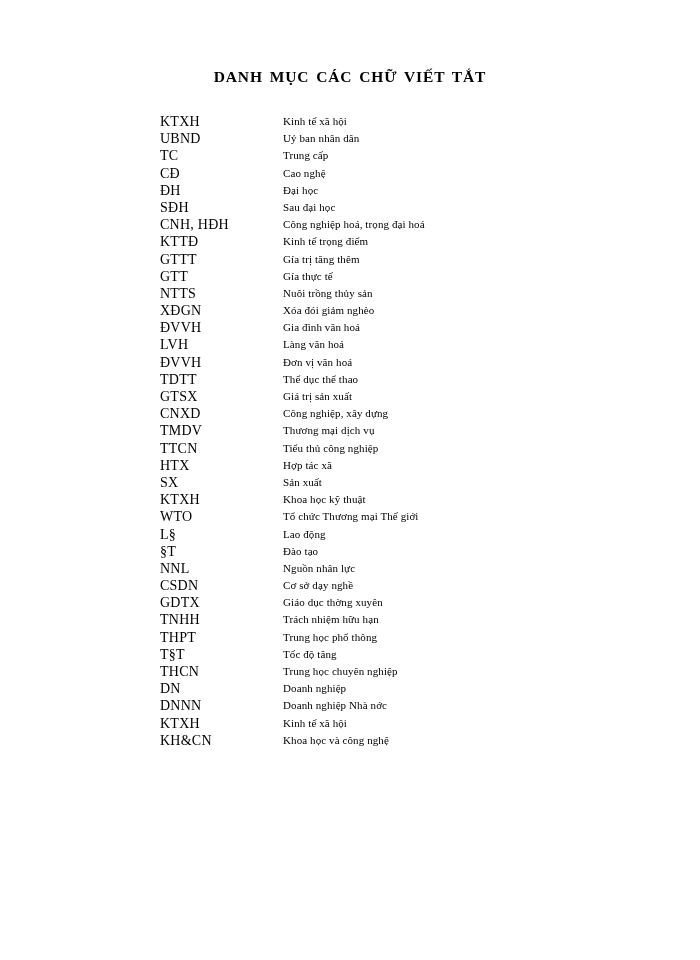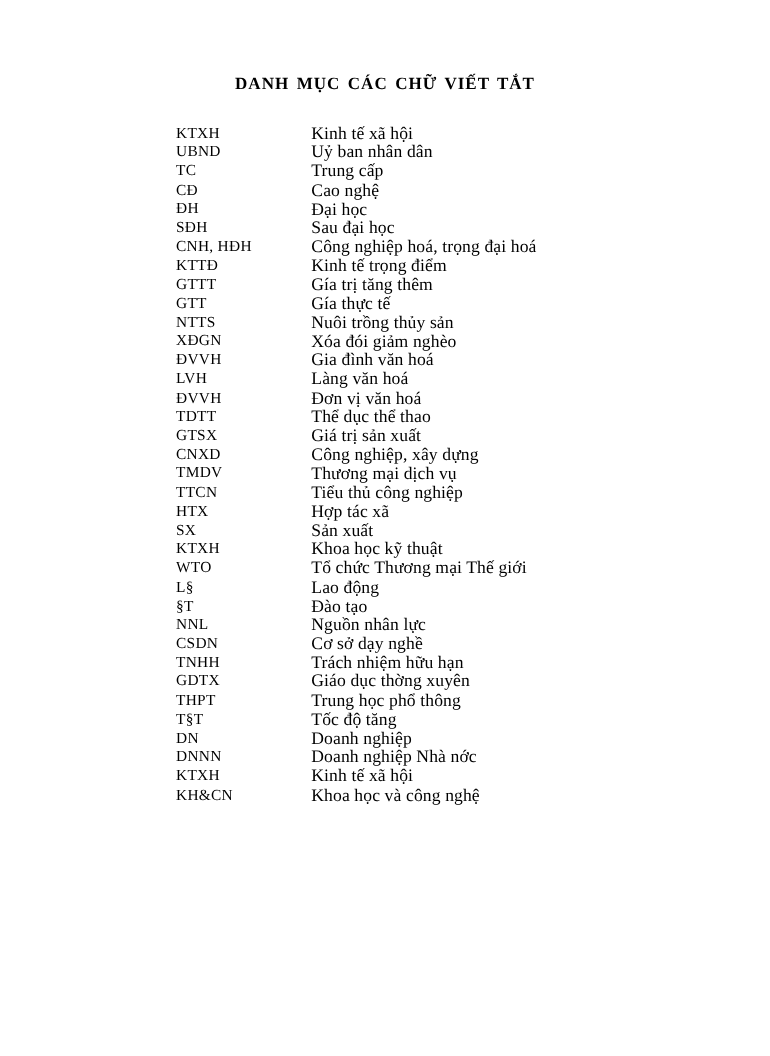--- a/index.html
+++ b/index.html
@@ -60,21 +60,21 @@
     top: 0;
     font-size: 14px;
     letter-spacing: 0.25px;
     white-space: nowrap;
   }
 
   .abbrev-def {
     position: absolute;
     left: 283px;
     top: 0;
-    font-size: 16px;
+    font-size: 11px;
     letter-spacing: 0.1px;
     white-space: nowrap;
   }
 </style>
 </head>
 <body style="background: rgb(255, 255, 255); color: rgb(0, 0, 0);">
 
 <div class="page" style="background: rgb(255, 255, 255);">
 
   <h1 class="doc-title">DANH MỤC CÁC CHỮ VIẾT TẮT</h1>
@@ -186,36 +186,40 @@
       </div>
       <div class="abbrev-row">
         <span class="abbrev-term">NNL</span>
         <span class="abbrev-def">Nguồn nhân lực</span>
       </div>
       <div class="abbrev-row">
         <span class="abbrev-term">CSDN</span>
         <span class="abbrev-def">Cơ sở dạy nghề</span>
       </div>
       <div class="abbrev-row">
+        <span class="abbrev-term">GDTX</span>
+        <span class="abbrev-def">Giáo dục thờng   xuyên</span>
+      </div>
+      <div class="abbrev-row">
         <span class="abbrev-term">TNHH</span>
         <span class="abbrev-def">Trách nhiệm hữu hạn</span>
       </div>
       <div class="abbrev-row">
-        <span class="abbrev-term">GDTX</span>
-        <span class="abbrev-def">Giáo dục thờng   xuyên</span>
-      </div>
-      <div class="abbrev-row">
         <span class="abbrev-term">THPT</span>
         <span class="abbrev-def">Trung học phổ thông</span>
       </div>
       <div class="abbrev-row">
         <span class="abbrev-term">T§T</span>
         <span class="abbrev-def">Tốc độ tăng</span>
       </div>
       <div class="abbrev-row">
+        <span class="abbrev-term">THCN</span>
+        <span class="abbrev-def">Trung học chuyên nghiệp</span>
+      </div>
+      <div class="abbrev-row">
         <span class="abbrev-term">DN</span>
         <span class="abbrev-def">Doanh nghiệp</span>
       </div>
       <div class="abbrev-row">
         <span class="abbrev-term">DNNN</span>
         <span class="abbrev-def">Doanh nghiệp Nhà nớc</span>
       </div>
       <div class="abbrev-row">
         <span class="abbrev-term">KTXH</span>
         <span class="abbrev-def">Kinh tế xã hội</span>

